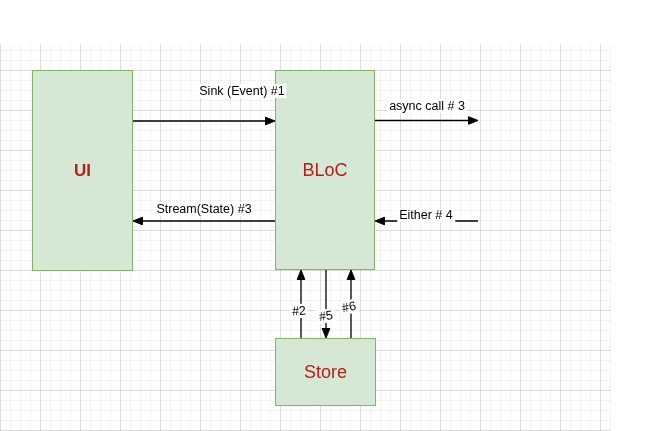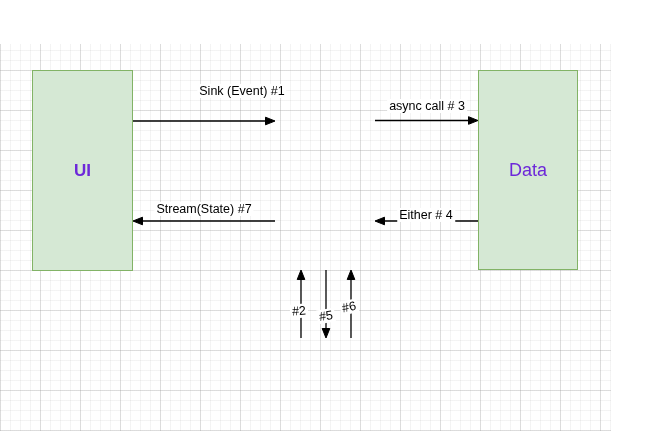--- a/index.html
+++ b/index.html
@@ -33,21 +33,21 @@
     background-position: 0 0, 0 26px, 0 0, 0 6px;
   }
   .node {
     position: absolute;
     box-sizing: border-box;
     background: #d5e8d4;
     border: 1.5px solid #82b366;
     display: flex;
     align-items: center;
     justify-content: center;
-    color: #6d28d9;
+    color: #b91c1c;
   }
   .node-ui    { left: 32px;  top: 26px;  width: 101px; height: 201px; }
   .node-bloc  { left: 275px; top: 26px;  width: 100px; height: 200px; }
   .node-data  { left: 478px; top: 26px;  width: 100px; height: 200px; }
   .node-store { left: 275px; top: 294px; width: 101px; height: 68px;  }
   .node-label {
     font-size: 18px;
     line-height: 1;
     white-space: nowrap;
   }
@@ -119,26 +119,29 @@
       </g>
       <g>
         <line x1="351" y1="294" x2="351" y2="235"></line>
         <polygon points="351,226 347.2,235.5 354.8,235.5"></polygon>
       </g>
     </svg>
 
     <div class="node node-ui">
       <span class="node-label">UI</span>
     </div>
-    <div class="node node-data">
-      <span class="node-label">Data</span>
+    <div class="node node-bloc">
+      <span class="node-label">BLoC</span>
+    </div>
+    <div class="node node-store">
+      <span class="node-label">Store</span>
     </div>
 
     <div class="edge-label lbl-sink">Sink (Event) #1</div>
     <div class="edge-label lbl-async">async call # 3</div>
     <div class="edge-label lbl-either">Either # 4</div>
-    <div class="edge-label lbl-stream">Stream(State) #7</div>
+    <div class="edge-label lbl-stream">Stream(State) #3</div>
     <div class="edge-label lbl-h2 tilt-a">#2</div>
     <div class="edge-label lbl-h5 tilt-b">#5</div>
     <div class="edge-label lbl-h6 tilt-c">#6</div>
 
   </div>
 </div>
 
 </body></html>

